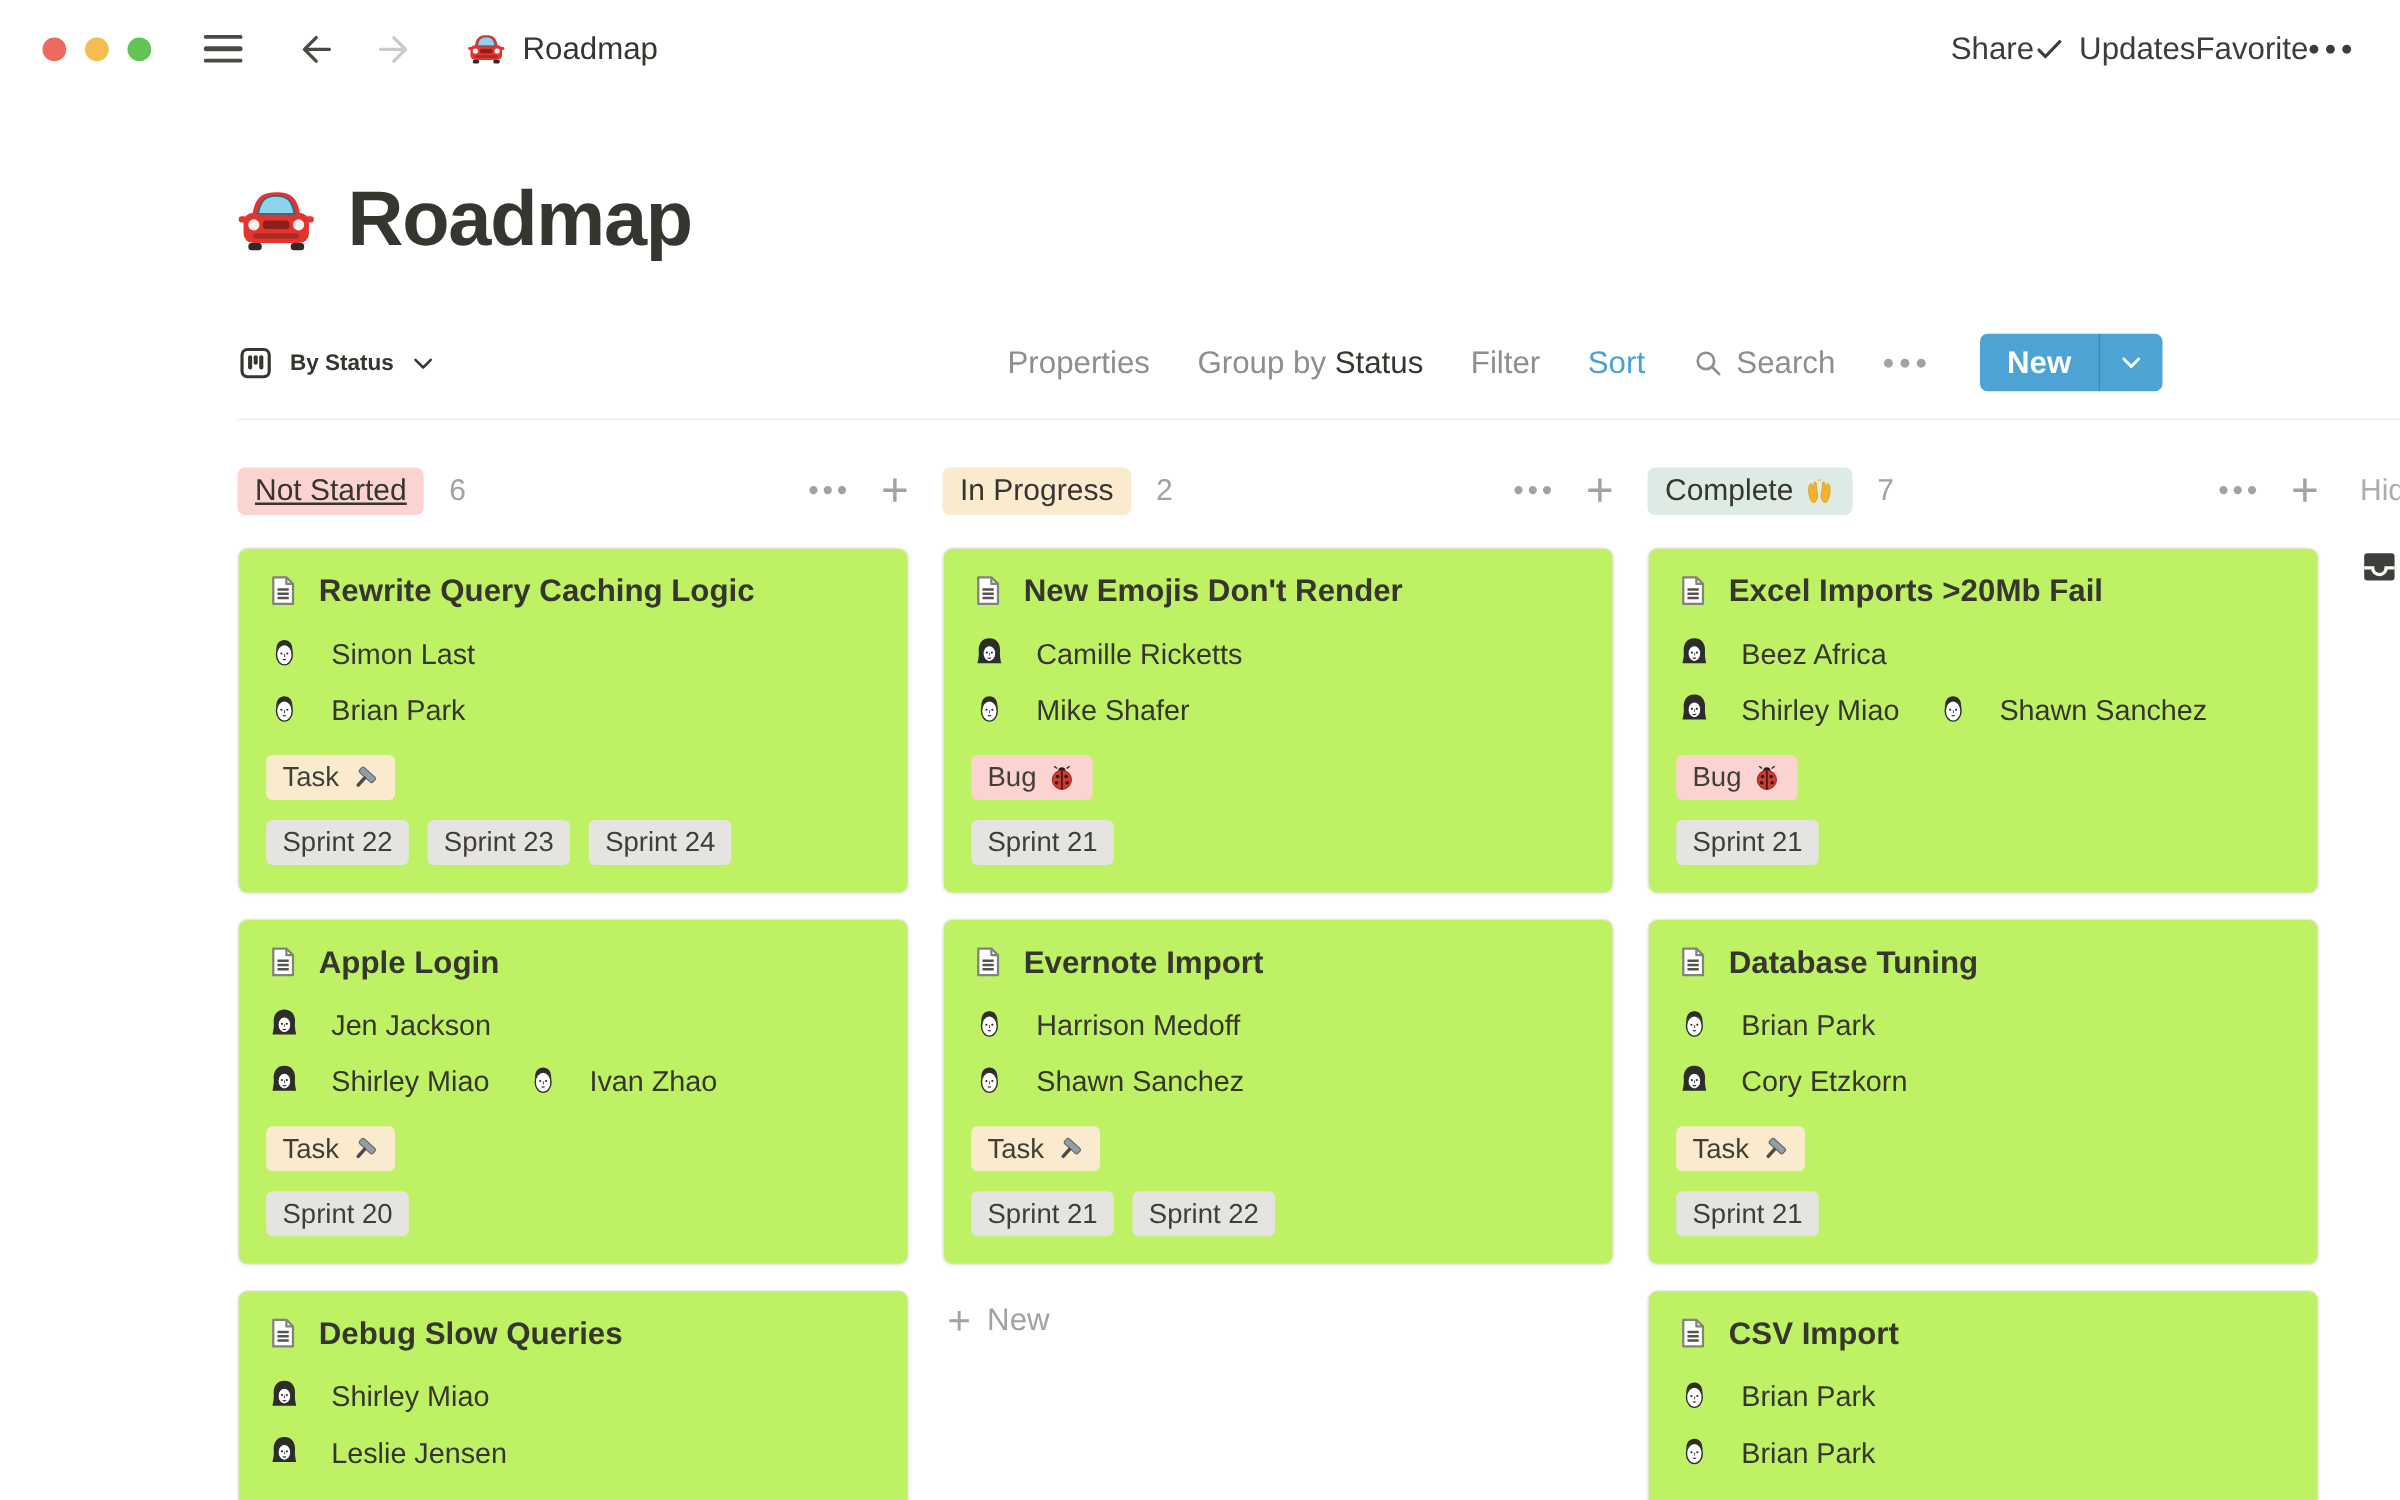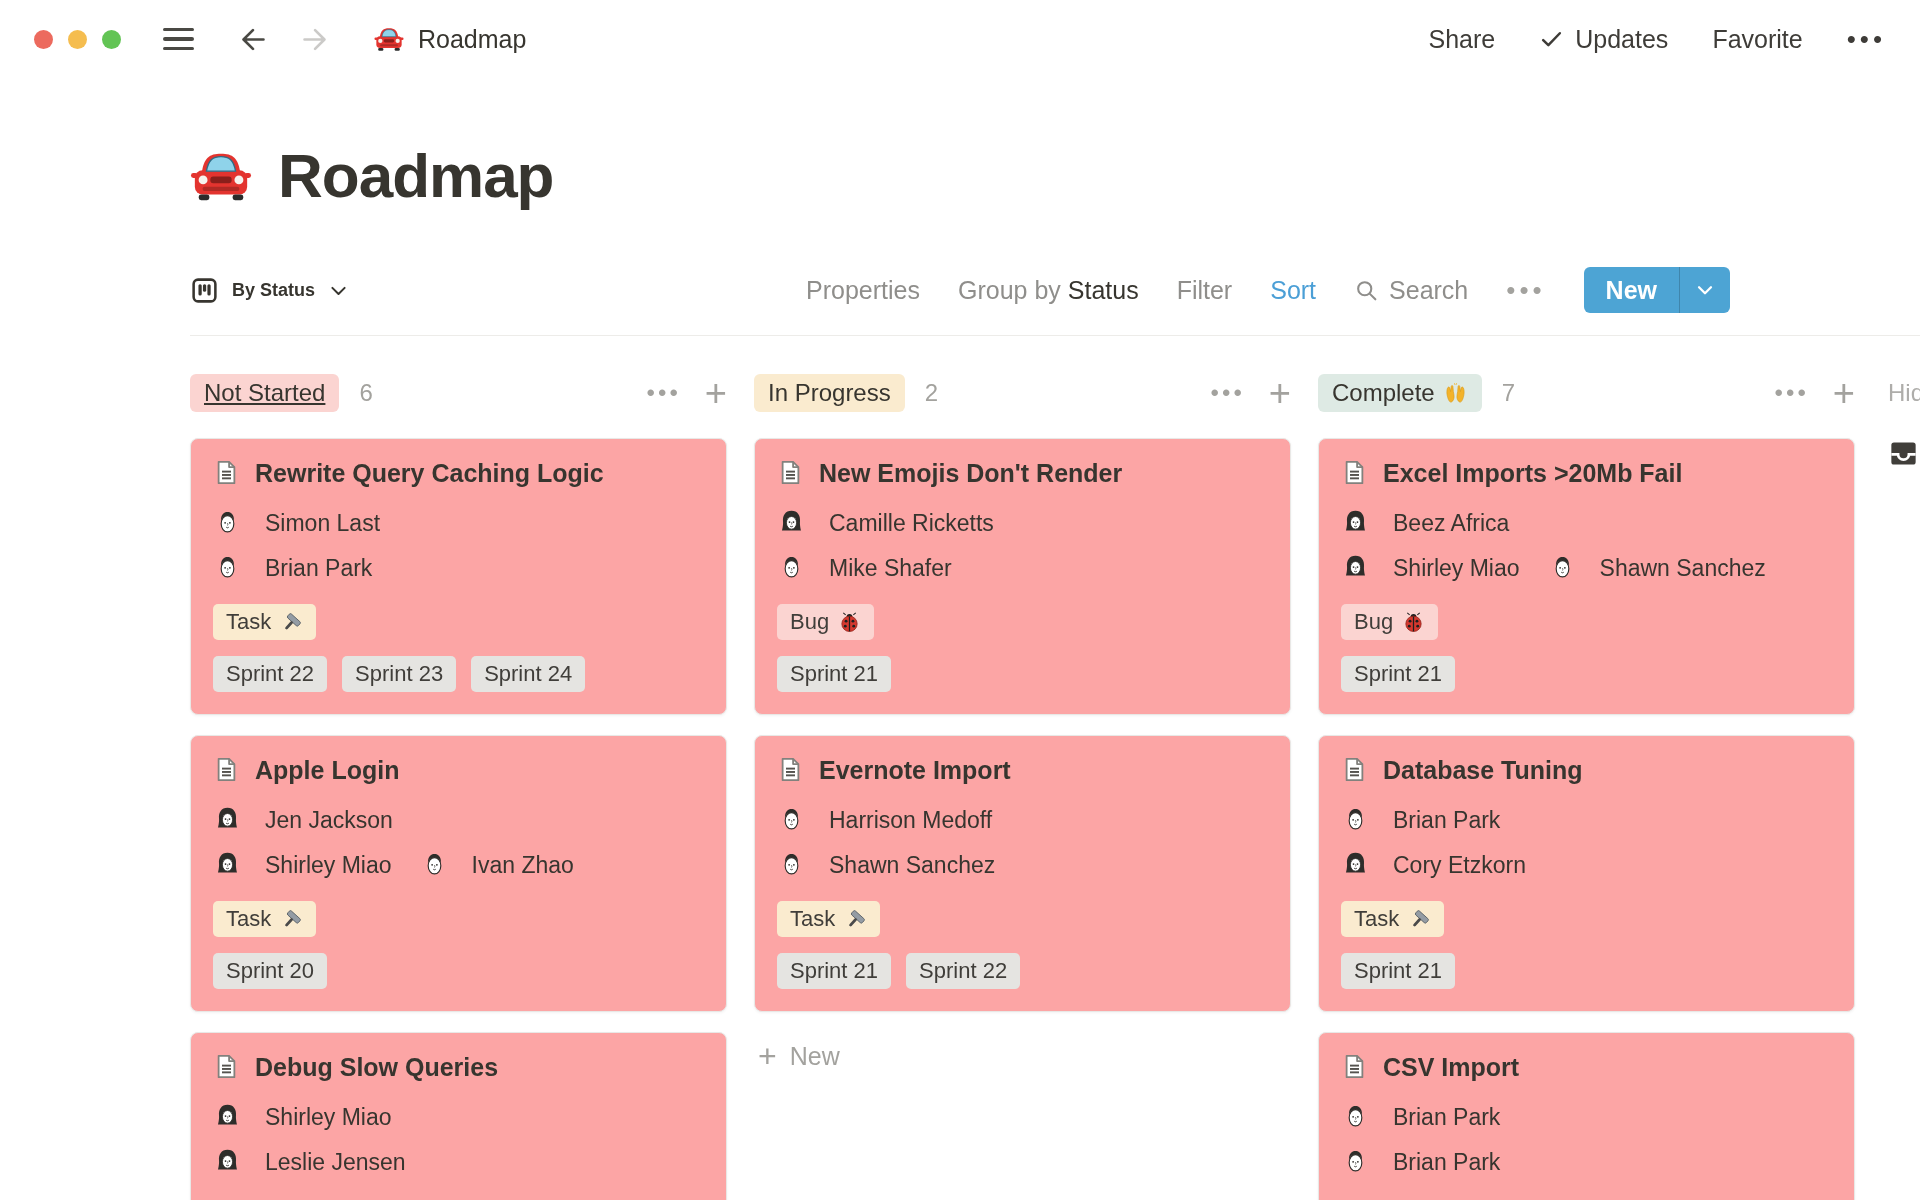--- a/index.html
+++ b/index.html
@@ -11,21 +11,21 @@
 
   
   .topbar { height:78px; display:flex; align-items:center; padding:0 34px; }
   .traffic { display:flex; gap:15px; margin-right:42px; }
   .light { width:19px; height:19px; border-radius:50%; }
   .light.red { background:#EC6A5E; } .light.yellow { background:#F5BD4F; } .light.green { background:#62C454; }
   .hamburger { display:flex; flex-direction:column; gap:6px; margin-right:44px; cursor:pointer; }
   .hamburger i { display:block; width:31px; height:3.5px; background:#4A4944; border-radius:2px; }
   .navarrow { margin-right:30px; }
   .crumb { display:flex; align-items:center; gap:14px; margin-left:14px; font-size:25px; color:#37352F; }
-  .topbar-right { margin-left:auto; display:flex; align-items:center; gap:44px; font-size:25px; color:#3E3C38; }
+  .topbar-right { margin-left:auto; display:flex; align-items:center; font-size:25px; color:#3E3C38; }
   .tb-item { display:flex; align-items:center; gap:11px; cursor:pointer; }
   .dots { color:#3E3C38; font-size:26px; letter-spacing:4px; line-height:1; }
 
   
   .page-title { margin:62px 0 0 190px; display:flex; align-items:center; gap:26px;
     font-size:62px; font-weight:700; letter-spacing:-1px; color:#37352F; }
 
   
   .controls-wrap { margin-left:190px; border-bottom:1px solid #EDECE9; padding-bottom:22px; margin-top:56px; }
   .controls { display:flex; align-items:center; width:1540px; }
@@ -44,21 +44,21 @@
   .board { display:flex; gap:27px; margin:36px 0 0 190px; width:max-content; align-items:flex-start; }
   .board-column { width:537px; flex:none; }
   .col-header { display:flex; align-items:center; height:42px; margin-bottom:24px; }
   .col-badge { display:inline-flex; align-items:center; gap:8px; padding:5px 14px; border-radius:6px;
     font-size:24px; color:#37352F; }
   .col-count { margin-left:20px; font-size:24px; color:#A3A29E; }
   .col-actions { margin-left:auto; display:flex; align-items:center; gap:24px; color:#A3A29E; }
   .col-dots { font-size:24px; letter-spacing:3px; color:#A3A29E; cursor:pointer; }
   .col-plus { font-size:38px; font-weight:300; color:#A3A29E; line-height:1; cursor:pointer; }
 
-  .card { background:#fca5a5; border:1px solid #E9E8E6; border-radius:8px;
+  .card { background:#bef264; border:1px solid #E9E8E6; border-radius:8px;
     box-shadow:0 1px 3px rgba(15,15,15,0.05); padding:20px 22px 22px; margin-bottom:20px; cursor:pointer; }
   .card.tall { min-height:330px; }
   .card-title { display:flex; align-items:flex-start; gap:15px; font-size:25px; font-weight:600; margin-bottom:20px; }
   .person-row { display:flex; align-items:center; gap:14px; margin-top:16px; font-size:23px; color:#37352F; }
   .person { display:flex; align-items:flex-end; gap:23px; margin-right:14px; }
   .tag-row { margin-top:22px; display:flex; gap:14px; }
   .pill { display:inline-flex; align-items:center; gap:9px; font-size:22px; color:#403E3A;
     padding:5px 13px; border-radius:5px; white-space:nowrap; }
   .sprint-row { margin-top:16px; display:flex; gap:15px; }
   .sprint-pill { background:#E5E4E1; font-size:22px; color:#403E3A; padding:5px 13px; border-radius:5px; }

